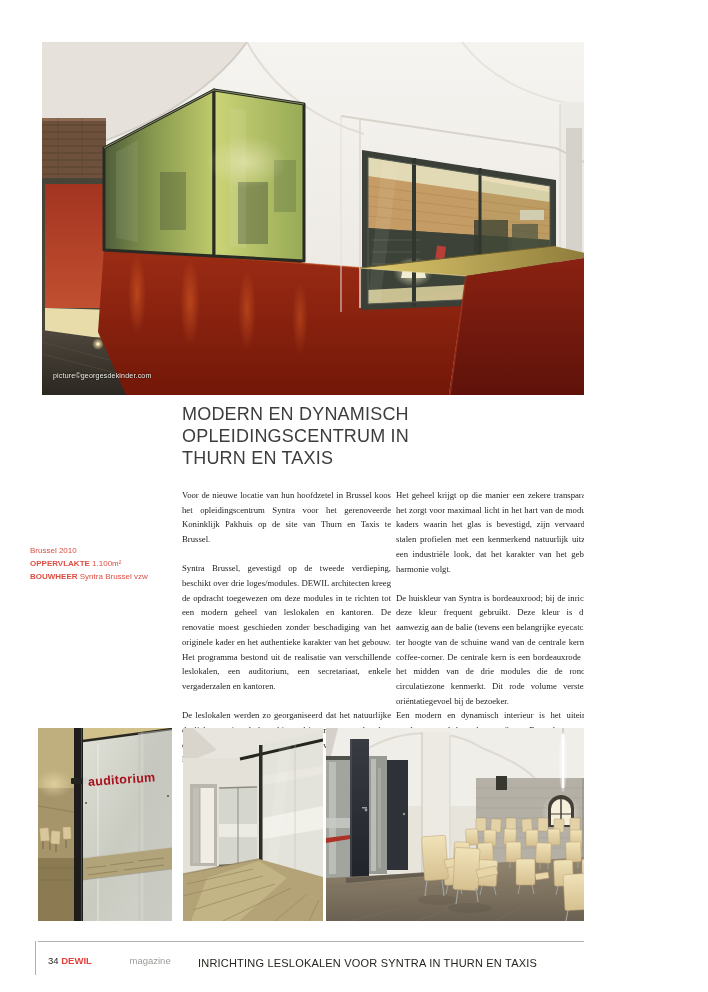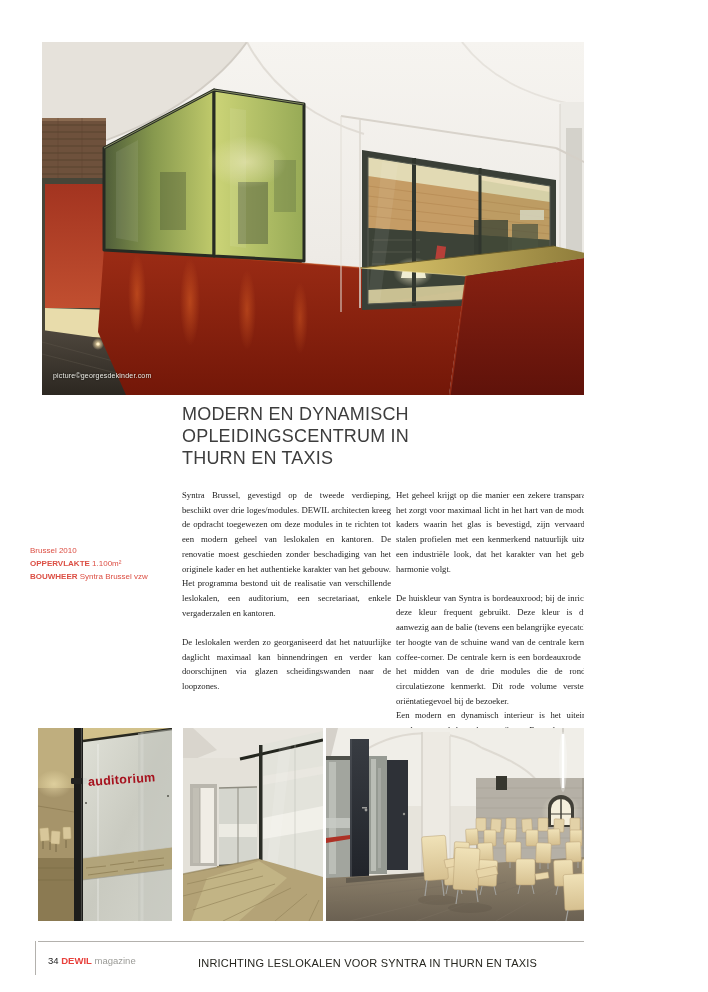--- a/index.html
+++ b/index.html
@@ -29,21 +29,21 @@
   .col-right{left:396px;width:214px;}
   .col p{margin:0 0 14.5px 0;}
   .col p.tight{margin-bottom:0;}
   .col p.follow{margin-top:0;}
 
   .footer-rule{position:absolute;left:38px;top:941px;width:632px;height:1px;background:#b3b1ad;}
   .footer-tick{position:absolute;left:35px;top:941px;width:1px;height:34px;background:#b3b1ad;}
   .footer-left{position:absolute;left:48px;top:955px;font-size:9.5px;color:#1e1e1e;}
   .footer-left .num{font-weight:400;color:#1e1e1e;}
   .footer-left .brand{font-weight:700;color:#e8413c;margin-top:29px;}
-  .footer-left .suffix{font-weight:400;color:#9a9a96;}
+  .footer-left .suffix{font-weight:400;color:#9a9a96;margin-left:35px;}
   .footer-article{position:absolute;left:198px;top:957px;font-size:11px;font-weight:400;
       color:#26261f;letter-spacing:.2px;}
 </style>
 </head>
 <body>
 
 <div class="page">
 
   <svg id="main-photo" class="ph" viewBox="0 0 556 353">
     <defs>
@@ -221,20 +221,21 @@
 OPLEIDINGSCENTRUM IN
 THURN EN TAXIS</div>
 
   <div class="project-info">
     <div>Brussel 2010</div>
     <div><b>OPPERVLAKTE</b><span> 1.100m²</span></div>
     <div><b>BOUWHEER</b><span> Syntra Brussel vzw</span></div>
   </div>
 
   <div class="col col-left">
+    <p>Voor de nieuwe locatie van hun hoofdzetel in Brussel koos het opleidingscentrum Syntra voor het gerenoveerde Koninklijk Pakhuis op de site van Thurn en Taxis te Brussel.</p>
     <p>Syntra Brussel, gevestigd op de tweede verdieping, beschikt over drie loges/modules. DEWIL architecten kreeg de opdracht toegewezen om deze modules in te richten tot een modern geheel van leslokalen en kantoren. De renovatie moest geschieden zonder beschadiging van het originele kader en het authentieke karakter van het gebouw. Het programma bestond uit de realisatie van verschillende leslokalen, een auditorium, een secretariaat, enkele vergaderzalen en kantoren.</p>
     <p>De leslokalen werden zo georganiseerd dat het natuurlijke daglicht maximaal kan binnendringen en verder kan doorschijnen via glazen scheidingswanden naar de loopzones.</p>
   </div>
   <div class="col col-right">
     <p>Het geheel krijgt op die manier een zekere transparantie en het zorgt voor maximaal licht in het hart van de modules. De kaders waarin het glas is bevestigd, zijn vervaardigd uit stalen profielen met een kenmerkend natuurlijk uitzicht en een industriële look, dat het karakter van het gebouw in harmonie volgt.</p>
     <p class="tight">De huiskleur van Syntra is bordeauxrood; bij de inrichting is deze kleur frequent gebruikt. Deze kleur is duidelijk aanwezig aan de balie (tevens een belangrijke eyecatcher), en ter hoogte van de schuine wand van de centrale kern aan de coffee-corner. De centrale kern is een bordeauxrode doos in het midden van de drie modules die de rondgaande circulatiezone kenmerkt. Dit rode volume versterkt het oriëntatiegevoel bij de bezoeker.</p>
     <p class="follow">Een modern en dynamisch interieur is het uiteindelijke resultaat voor de bezoeker van Syntra Brussel.</p>
   </div>
 
   <svg id="photo-auditorium" class="ph" viewBox="0 0 134 193">

